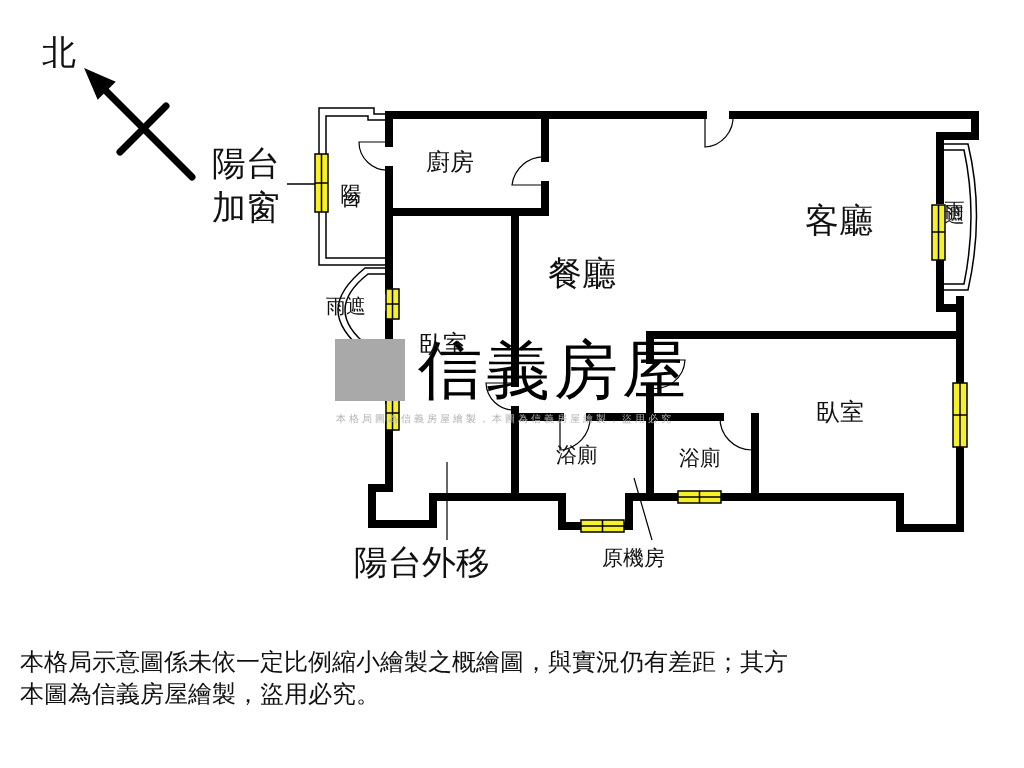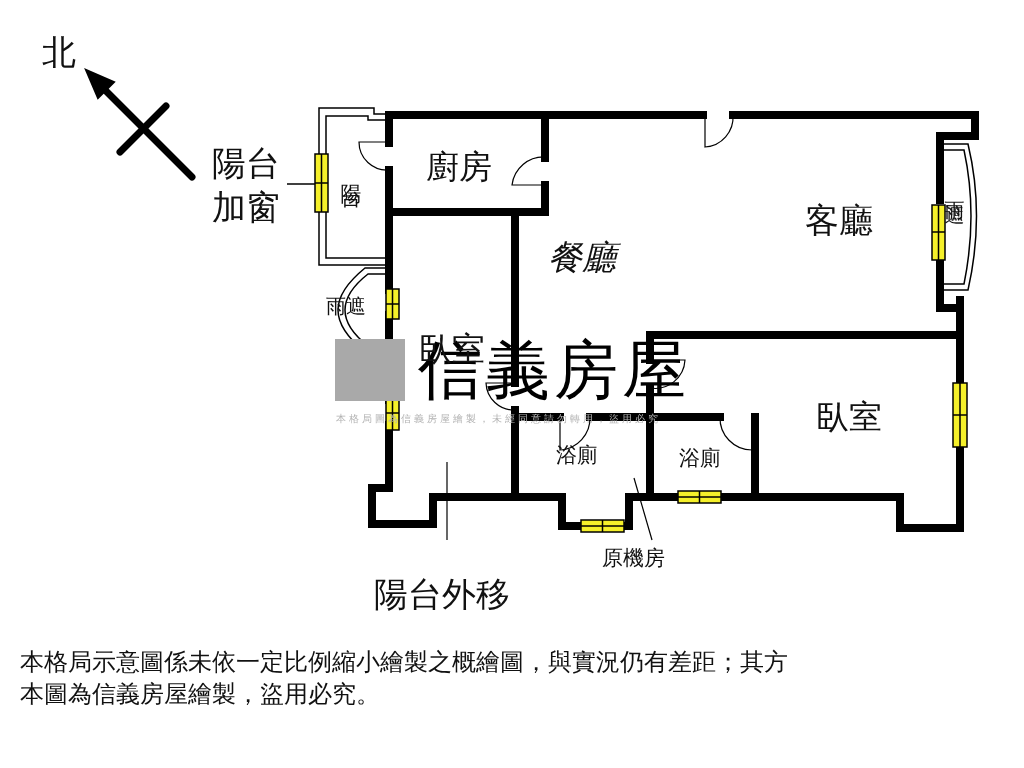--- a/index.html
+++ b/index.html
@@ -1,21 +1,21 @@
 <!DOCTYPE html>
 <html><head>
 <meta charset="utf-8">
 <style>
   html, body { margin:0; padding:0; background:#ffffff; }
   body { width:1024px; height:768px; position:relative; overflow:hidden;
          font-family:"DejaVu Sans","Liberation Sans",sans-serif; color:#111; }
   #plan { position:absolute; left:0; top:0; width:1024px; height:620px; }
   .lbl { position:absolute; color:#111; white-space:nowrap; line-height:1; }
   .l34 { font-size:34px; }
-  .l30 { font-size:33px; }
+  .l30 { font-size:24px; }
   .l26 { font-size:21px; }
   .l22 { font-size:20px; }
   .vert { writing-mode:vertical-rl; letter-spacing:2px; }
   .wm { position:absolute; color:#000000; white-space:nowrap; line-height:1; }
   .wm-big { font-size:64px; left:418px; top:338px; letter-spacing:4px; }
   .wm-small { font-size:10px; left:336px; top:414px; letter-spacing:3px; color:#b3b3b3; }
   .wm-logo { position:absolute; left:335px; top:339px; width:70px; height:62px; background:#a9a9a9; }
   .disclaimer { position:absolute; left:12px; top:646px; width:1015px; font-size:24px; line-height:32px; color:#111;margin-left:8px; }
   .disclaimer div { white-space:nowrap; }
 </style>
@@ -131,34 +131,34 @@
     <path d="M650,388 A30,30 0 0 0 685,360 L650,360"></path>
     <path d="M720,417 A32,32 0 0 0 752,450 L752,417"></path>
   </g>
 
   <line x1="447" y1="462" x2="447" y2="540" stroke="#000" stroke-width="1.2"></line>
   <line x1="634" y1="478" x2="652" y2="540" stroke="#000" stroke-width="1.2"></line>
 </svg>
 
 <div class="wm-logo"></div>
 <div class="wm wm-big">信義房屋</div>
-<div class="wm wm-small">本格局圖為信義房屋繪製，未經同意請勿轉用，盜用必究</div>
+<div class="wm wm-small">本格局圖為信義房屋繪製，本圖為信義房屋繪製，盜用必究</div>
 
 <div class="lbl l34" style="left:42px;top:35px;">北</div>
 <div class="lbl l34" style="left:212px;top:146px;">陽台</div>
 <div class="lbl l34" style="left:212px;top:190px;">加窗</div>
 <div class="lbl l26 vert" style="left:340px;top:168px;">陽台</div>
 <div class="lbl l30" style="left:426px;top:150px;">廚房</div>
-<div class="lbl l34" style="left:548px;top:240px;font-style:italic;">餐廳</div>
+<div class="lbl l34" style="left:548px;top:256px;">餐廳</div>
 <div class="lbl l34" style="left:805px;top:203px;">客廳</div>
 <div class="lbl l22 vert" style="left:945px;top:186px;">雨遮</div>
 <div class="lbl l22" style="left:326px;top:296px;">雨遮</div>
 <div class="lbl l30" style="left:419px;top:332px;">臥室</div>
 <div class="lbl l30" style="left:816px;top:400px;">臥室</div>
 <div class="lbl l26" style="left:556px;top:445px;">浴廁</div>
 <div class="lbl l26" style="left:679px;top:448px;">浴廁</div>
-<div class="lbl l34" style="left:374px;top:545px;margin-top:32px;">陽台外移</div>
+<div class="lbl l34" style="left:354px;top:545px;">陽台外移</div>
 <div class="lbl l26" style="left:602px;top:548px;text-align:right;">原機房</div>
 
 <div class="disclaimer">
   <div>本格局示意圖係未依一定比例縮小繪製之概繪圖，與實況仍有差距；其方</div>
   <div>本圖為信義房屋繪製，盜用必究。</div>
 </div>
 
 </body></html>

